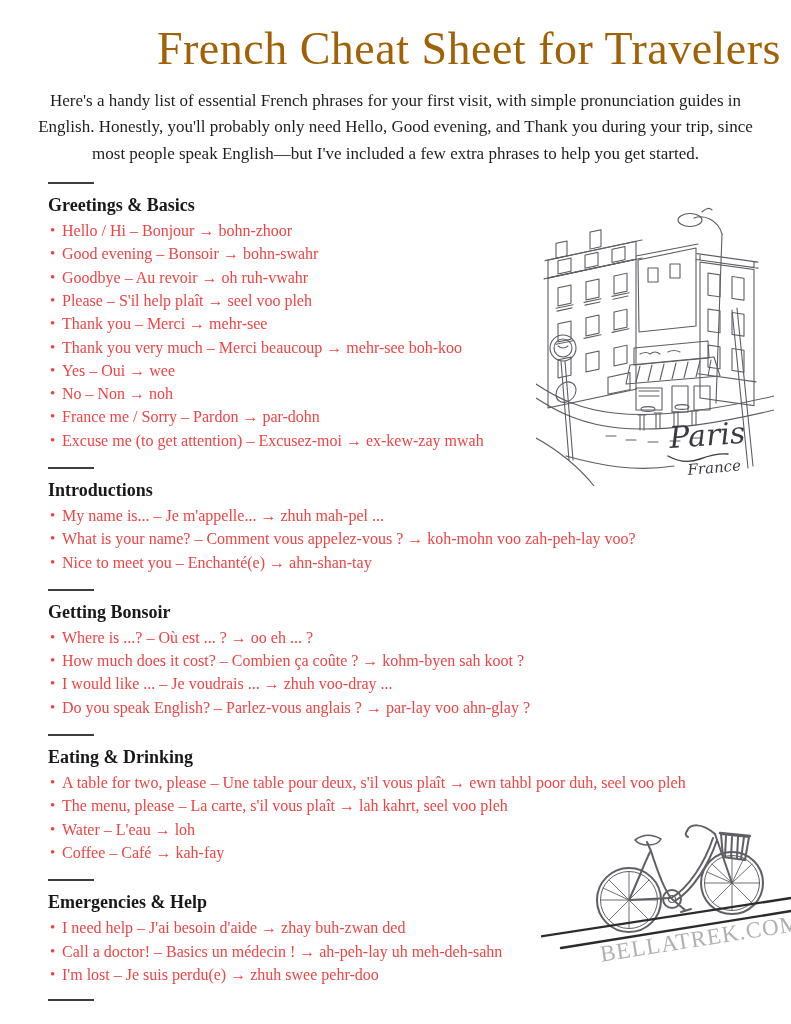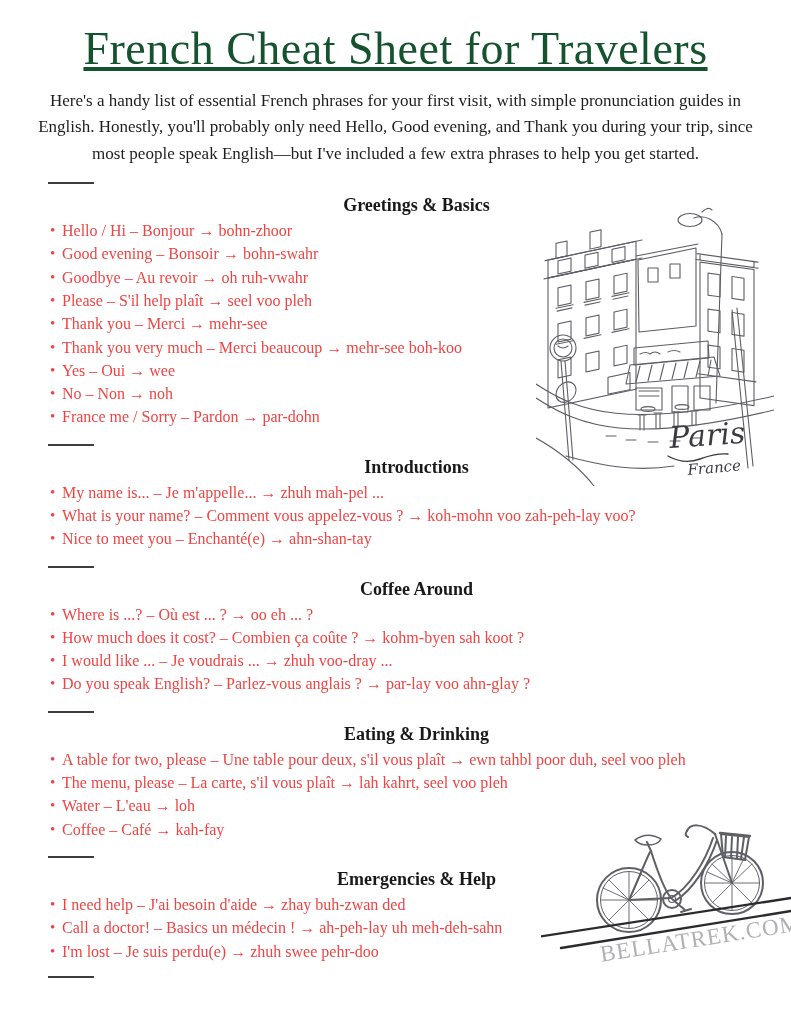--- a/index.html
+++ b/index.html
@@ -8,24 +8,23 @@
     width:791px;height:1024px;
     background:#ffffff;
     overflow:hidden;
     color:#222222;
     font-family:"Liberation Serif", serif;
   }
   .title{
     margin:22px 10px 0;
     font-size:46px;
     font-weight:400;
-    text-align:center;
+    text-align:right;
     letter-spacing:.5px;
-    color:#14532d;
-    text-decoration:underline;
+    color:#a16207;
   }
   .intro{
     width:716px;
     margin:13px auto 0;
     text-align:center;
     font-size:17px;
     line-height:1.55;
     color:#1e1e1e;
     font-family:Liberation Serif, serif;
   }
@@ -34,21 +33,20 @@
     width:46px;height:0;
     border-top:2px solid #3d3d3d;
     margin:15px 0 11px;
   }
   .rule.last{margin-top:13px;}
   h2.section-heading{
     margin:0 0 3px;
     font-size:18px;
     font-weight:700;
     color:#191919;
-    text-align:center;
   }
   ul.phrases{list-style:none;margin:0;padding:0;}
   ul.phrases li{
     position:relative;
     padding-left:14px;
     font-size:16px;
     line-height:23.3px;
     color:#ef4444;
     white-space:nowrap;
   }
@@ -185,36 +183,37 @@
       <ul class="phrases">
         <li>Hello / Hi – Bonjour → bohn-zhoor</li>
         <li>Good evening – Bonsoir → bohn-swahr</li>
         <li>Goodbye – Au revoir → oh ruh-vwahr</li>
         <li>Please – S'il help plaît → seel voo pleh</li>
         <li>Thank you – Merci → mehr-see</li>
         <li>Thank you very much – Merci beaucoup → mehr-see boh-koo</li>
         <li>Yes – Oui → wee</li>
         <li>No – Non → noh</li>
         <li>France me / Sorry – Pardon → par-dohn</li>
+        <li>Excuse me (to get attention) – Excusez-moi → ex-kew-zay mwah</li>
       </ul>
     </section>
 
     <section>
       <div class="rule"></div>
       <h2 class="section-heading">Introductions</h2>
       <ul class="phrases">
         <li>My name is... – Je m'appelle... → zhuh mah-pel ...</li>
         <li>What is your name? – Comment vous appelez-vous ? → koh-mohn voo zah-peh-lay voo?</li>
         <li>Nice to meet you – Enchanté(e) → ahn-shan-tay</li>
       </ul>
     </section>
 
     <section>
       <div class="rule"></div>
-      <h2 class="section-heading">Coffee Around</h2>
+      <h2 class="section-heading">Getting Bonsoir</h2>
       <ul class="phrases">
         <li>Where is ...? – Où est ... ? → oo eh ... ?</li>
         <li>How much does it cost? – Combien ça coûte ? → kohm-byen sah koot ?</li>
         <li>I would like ... – Je voudrais ... → zhuh voo-dray ...</li>
         <li>Do you speak English? – Parlez-vous anglais ? → par-lay voo ahn-glay ?</li>
       </ul>
     </section>
 
     <section>
       <div class="rule"></div>

